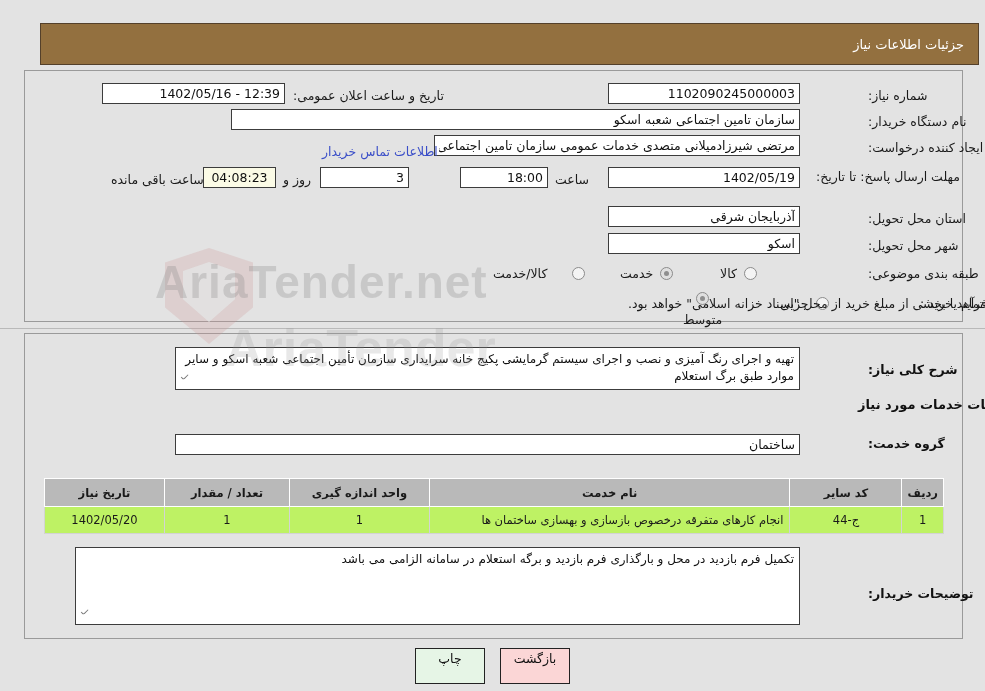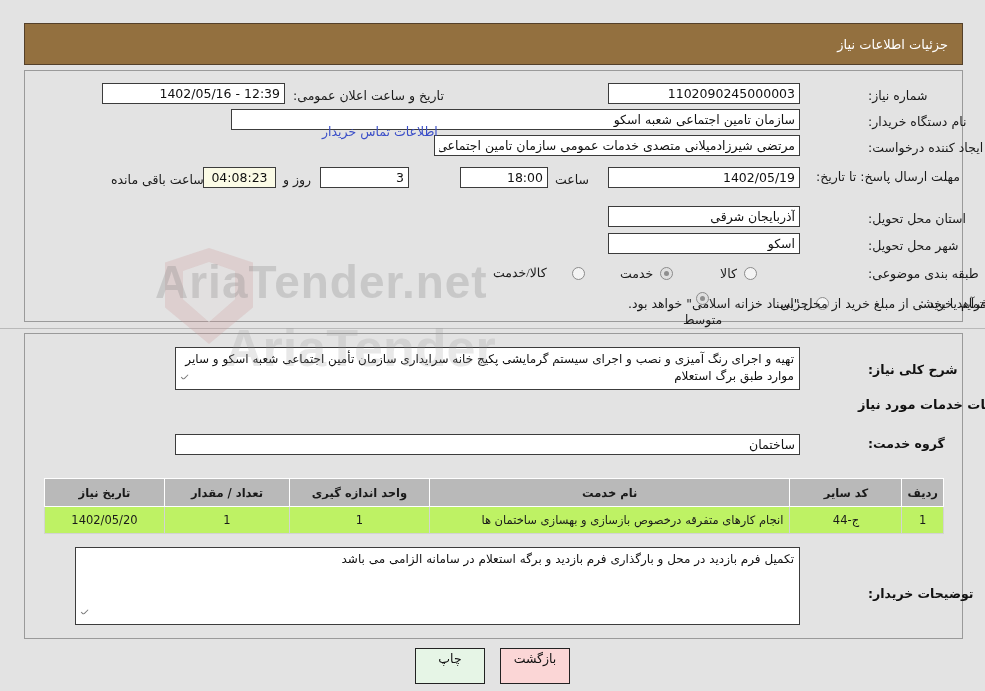--- a/index.html
+++ b/index.html
@@ -58,21 +58,21 @@
     font-size: 52px;
     font-weight: bold;
     color: rgba(150,150,150,0.22);
     direction: ltr;
     white-space: nowrap;
   }
 
   
   .panel-header {
     position: absolute;
-    left: 24px; top: 23px;
+    left: 40px; top: 23px;
     width: 939px; height: 42px;
     background: #93703f;
     border: 1px solid #54402a;
     color: #ffffff;
     font-size: 13px;
     display: flex;
     align-items: center;
     justify-content: flex-start;
     padding: 0 14px;
     z-index: 2;
@@ -296,21 +296,21 @@
 
   <div class="frow" style="left:868px; top:110px;">
     <span class="lbl">نام دستگاه خریدار:</span>
   </div>
   <input class="inp rtl-start" style="position: absolute; left: 231px; top: 109px; width: 569px; z-index: 3;" readonly="" value="سازمان تامین اجتماعی شعبه اسکو">
 
   <div class="frow" style="left:868px; top:136px;">
     <span class="lbl">ایجاد کننده درخواست:</span>
   </div>
   <input class="inp rtl-start" style="position: absolute; left: 434px; top: 135px; width: 366px; z-index: 3;" readonly="" value="مرتضی شیرزادمیلانی متصدی خدمات عمومی سازمان تامین اجتماعی شعبه اسکو">
-  <div class="frow" style="left:322px; top:120px;">
+  <div class="frow" style="left:322px; top:140px;">
     <a class="link">اطلاعات تماس خریدار</a>
   </div>
 
   <div class="frow" style="left:868px; top:160px; height:32px;">
     <span class="lbl lbl-w">مهلت ارسال پاسخ: تا تاریخ:</span>
   </div>
   <input class="inp num" style="position: absolute; left: 608px; top: 167px; width: 192px; z-index: 3;" readonly="" value="1402/05/19">
   <div class="frow" style="left:555px; top:168px;">
     <span class="lbl">ساعت</span>
   </div>
@@ -338,21 +338,21 @@
     <span class="lbl">طبقه بندی موضوعی:</span>
   </div>
   <div class="frow" style="left:720px; top:262px; gap:7px;">
     <span class="radio"></span>
     <span class="opt-lbl">کالا</span>
   </div>
   <div class="frow" style="left:620px; top:262px; gap:7px;">
     <span class="radio sel"></span>
     <span class="opt-lbl">خدمت</span>
   </div>
-  <div class="frow" style="left:493px; top:262px; gap:25px;font-family:Liberation Serif, serif;">
+  <div class="frow" style="left:493px; top:262px; gap:25px;">
     <span class="radio"></span>
     <span class="opt-lbl">کالا/خدمت</span>
   </div>
 
   <div class="frow" style="left:920px; top:292px;">
     <span class="lbl">نوع فرآیند خرید :</span>
   </div>
   <div class="frow" style="left:780px; top:292px; gap:7px;">
     <span class="radio"></span>
     <span class="opt-lbl">جزیی</span>

